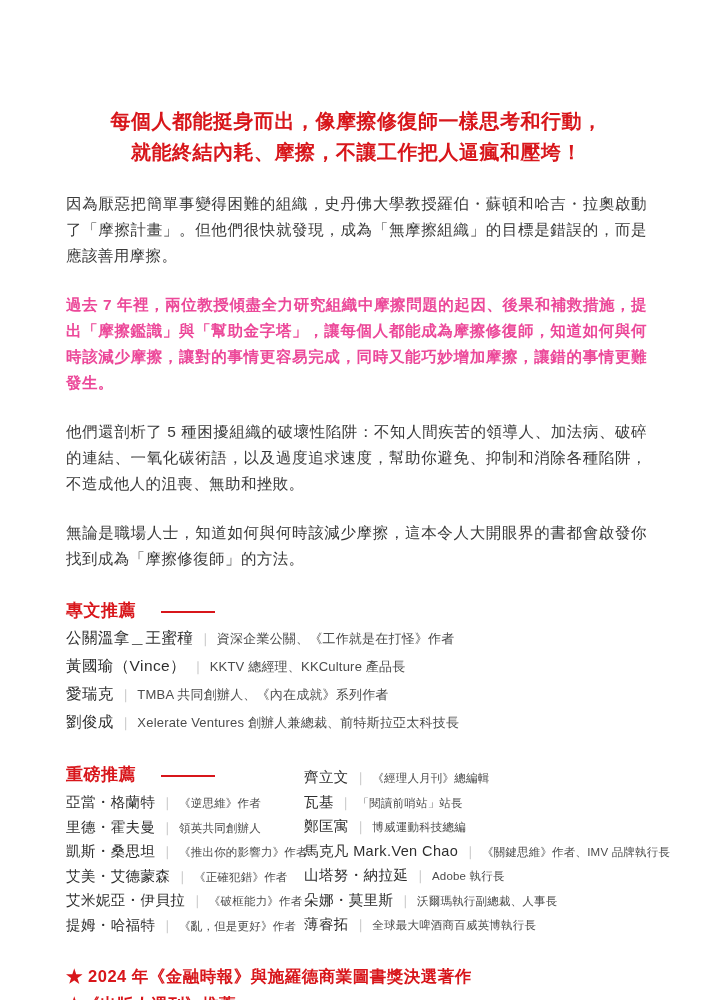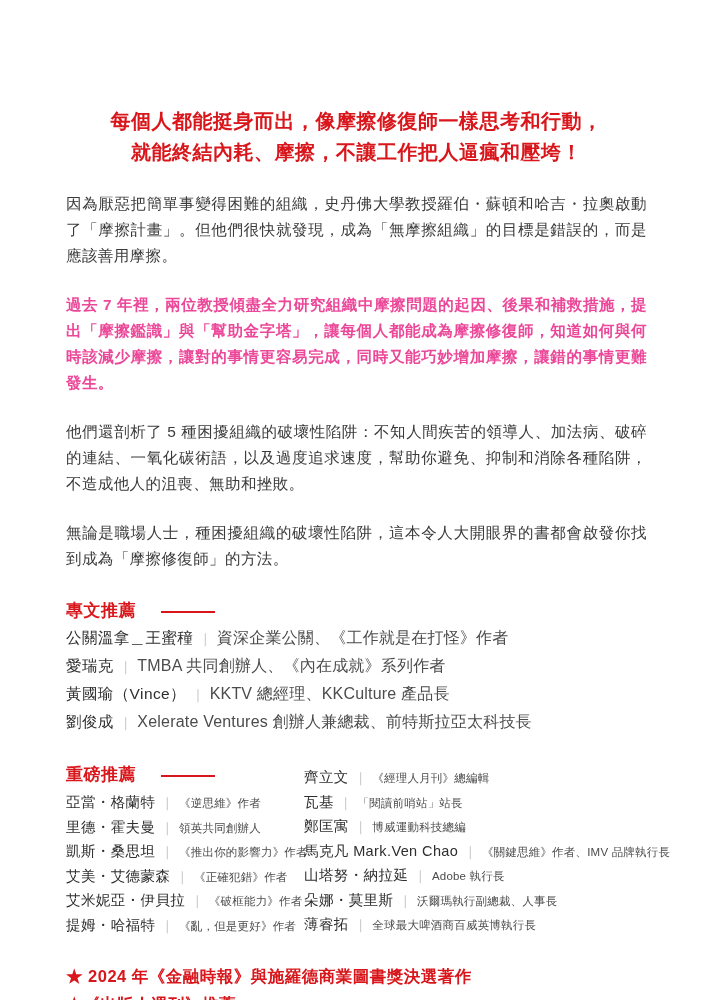--- a/index.html
+++ b/index.html
@@ -47,21 +47,21 @@
     display:flex;align-items:center;gap:25px;
     color:var(--red);
     font-size:17px;font-weight:bold;
     line-height:22px;
     letter-spacing:0.5px;
   }
   .dash{width:54px;height:2.5px;background:var(--red);margin-top:2px;}
   .rec-row{margin-top:5px;line-height:22px;white-space:nowrap;}
   .rec-name{font-size:15.5px;font-weight:normal;color:var(--name);letter-spacing:0.4px;}
   .sep{color:var(--sep);font-size:13px;margin:0 1px;}
-  .rec-desc{font-size:16px;color:var(--desc);letter-spacing:0.2px;}
+  .rec-desc{font-size:13px;color:var(--desc);letter-spacing:0.2px;}
   .two-col{display:flex;margin-top:30px;}
   .col-left{width:238px;flex:none;}
   .col-right{flex:1;}
   .hv .rec-row{margin-top:3px;line-height:19.5px;}
   .hv .rec-name{font-size:14.5px;}
   .hv .rec-desc{font-size:11.5px;}
   .col-left .sec-head{margin-bottom:6px;}
   .awards{
     margin-top:26px;
     color:var(--red);
@@ -77,42 +77,42 @@
 <div class="page">
 
   <h1 class="headline">
     <span>每個人都能挺身而出，像摩擦修復師一樣思考和行動，</span><br>
     <span>就能終結內耗、摩擦，不讓工作把人逼瘋和壓垮！</span>
   </h1>
 
   <p class="para">因為厭惡把簡單事變得困難的組織，史丹佛大學教授羅伯・蘇頓和哈吉・拉奧啟動了「摩擦計畫」。但他們很快就發現，成為「無摩擦組織」的目標是錯誤的，而是應該善用摩擦。</p>
   <p class="para bold">過去 7 年裡，兩位教授傾盡全力研究組織中摩擦問題的起因、後果和補救措施，提出「摩擦鑑識」與「幫助金字塔」，讓每個人都能成為摩擦修復師，知道如何與何時該減少摩擦，讓對的事情更容易完成，同時又能巧妙增加摩擦，讓錯的事情更難發生。</p>
   <p class="para">他們還剖析了 5 種困擾組織的破壞性陷阱：不知人間疾苦的領導人、加法病、破碎的連結、一氧化碳術語，以及過度追求速度，幫助你避免、抑制和消除各種陷阱，不造成他人的沮喪、無助和挫敗。</p>
-  <p class="para">無論是職場人士，種困擾組織的破壞性陷阱，這本令人大開眼界的書都會啟發你找到成為「摩擦修復師」的方法。</p>
+  <p class="para">無論是職場人士，知道如何與何時該減少摩擦，這本令人大開眼界的書都會啟發你找到成為「摩擦修復師」的方法。</p>
 
   <div class="section">
     <div class="sec-head">
       <span>專文推薦</span>
       <span class="dash"></span>
     </div>
 
     <div class="rec-row">
       <span class="rec-name">公關溫拿＿王蜜穜</span>
       <span class="sep">｜</span>
       <span class="rec-desc">資深企業公關、《工作就是在打怪》作者</span>
     </div>
     <div class="rec-row">
+      <span class="rec-name">黃國瑜（Vince）</span>
+      <span class="sep">｜</span>
+      <span class="rec-desc">KKTV 總經理、KKCulture 產品長</span>
+    </div>
+    <div class="rec-row">
       <span class="rec-name">愛瑞克</span>
       <span class="sep">｜</span>
       <span class="rec-desc">TMBA 共同創辦人、《內在成就》系列作者</span>
-    </div>
-    <div class="rec-row">
-      <span class="rec-name">黃國瑜（Vince）</span>
-      <span class="sep">｜</span>
-      <span class="rec-desc">KKTV 總經理、KKCulture 產品長</span>
     </div>
     <div class="rec-row">
       <span class="rec-name">劉俊成</span>
       <span class="sep">｜</span>
       <span class="rec-desc">Xelerate Ventures 創辦人兼總裁、前特斯拉亞太科技長</span>
     </div>
   </div>
 
   <div class="two-col hv">
     <div class="col-left">

